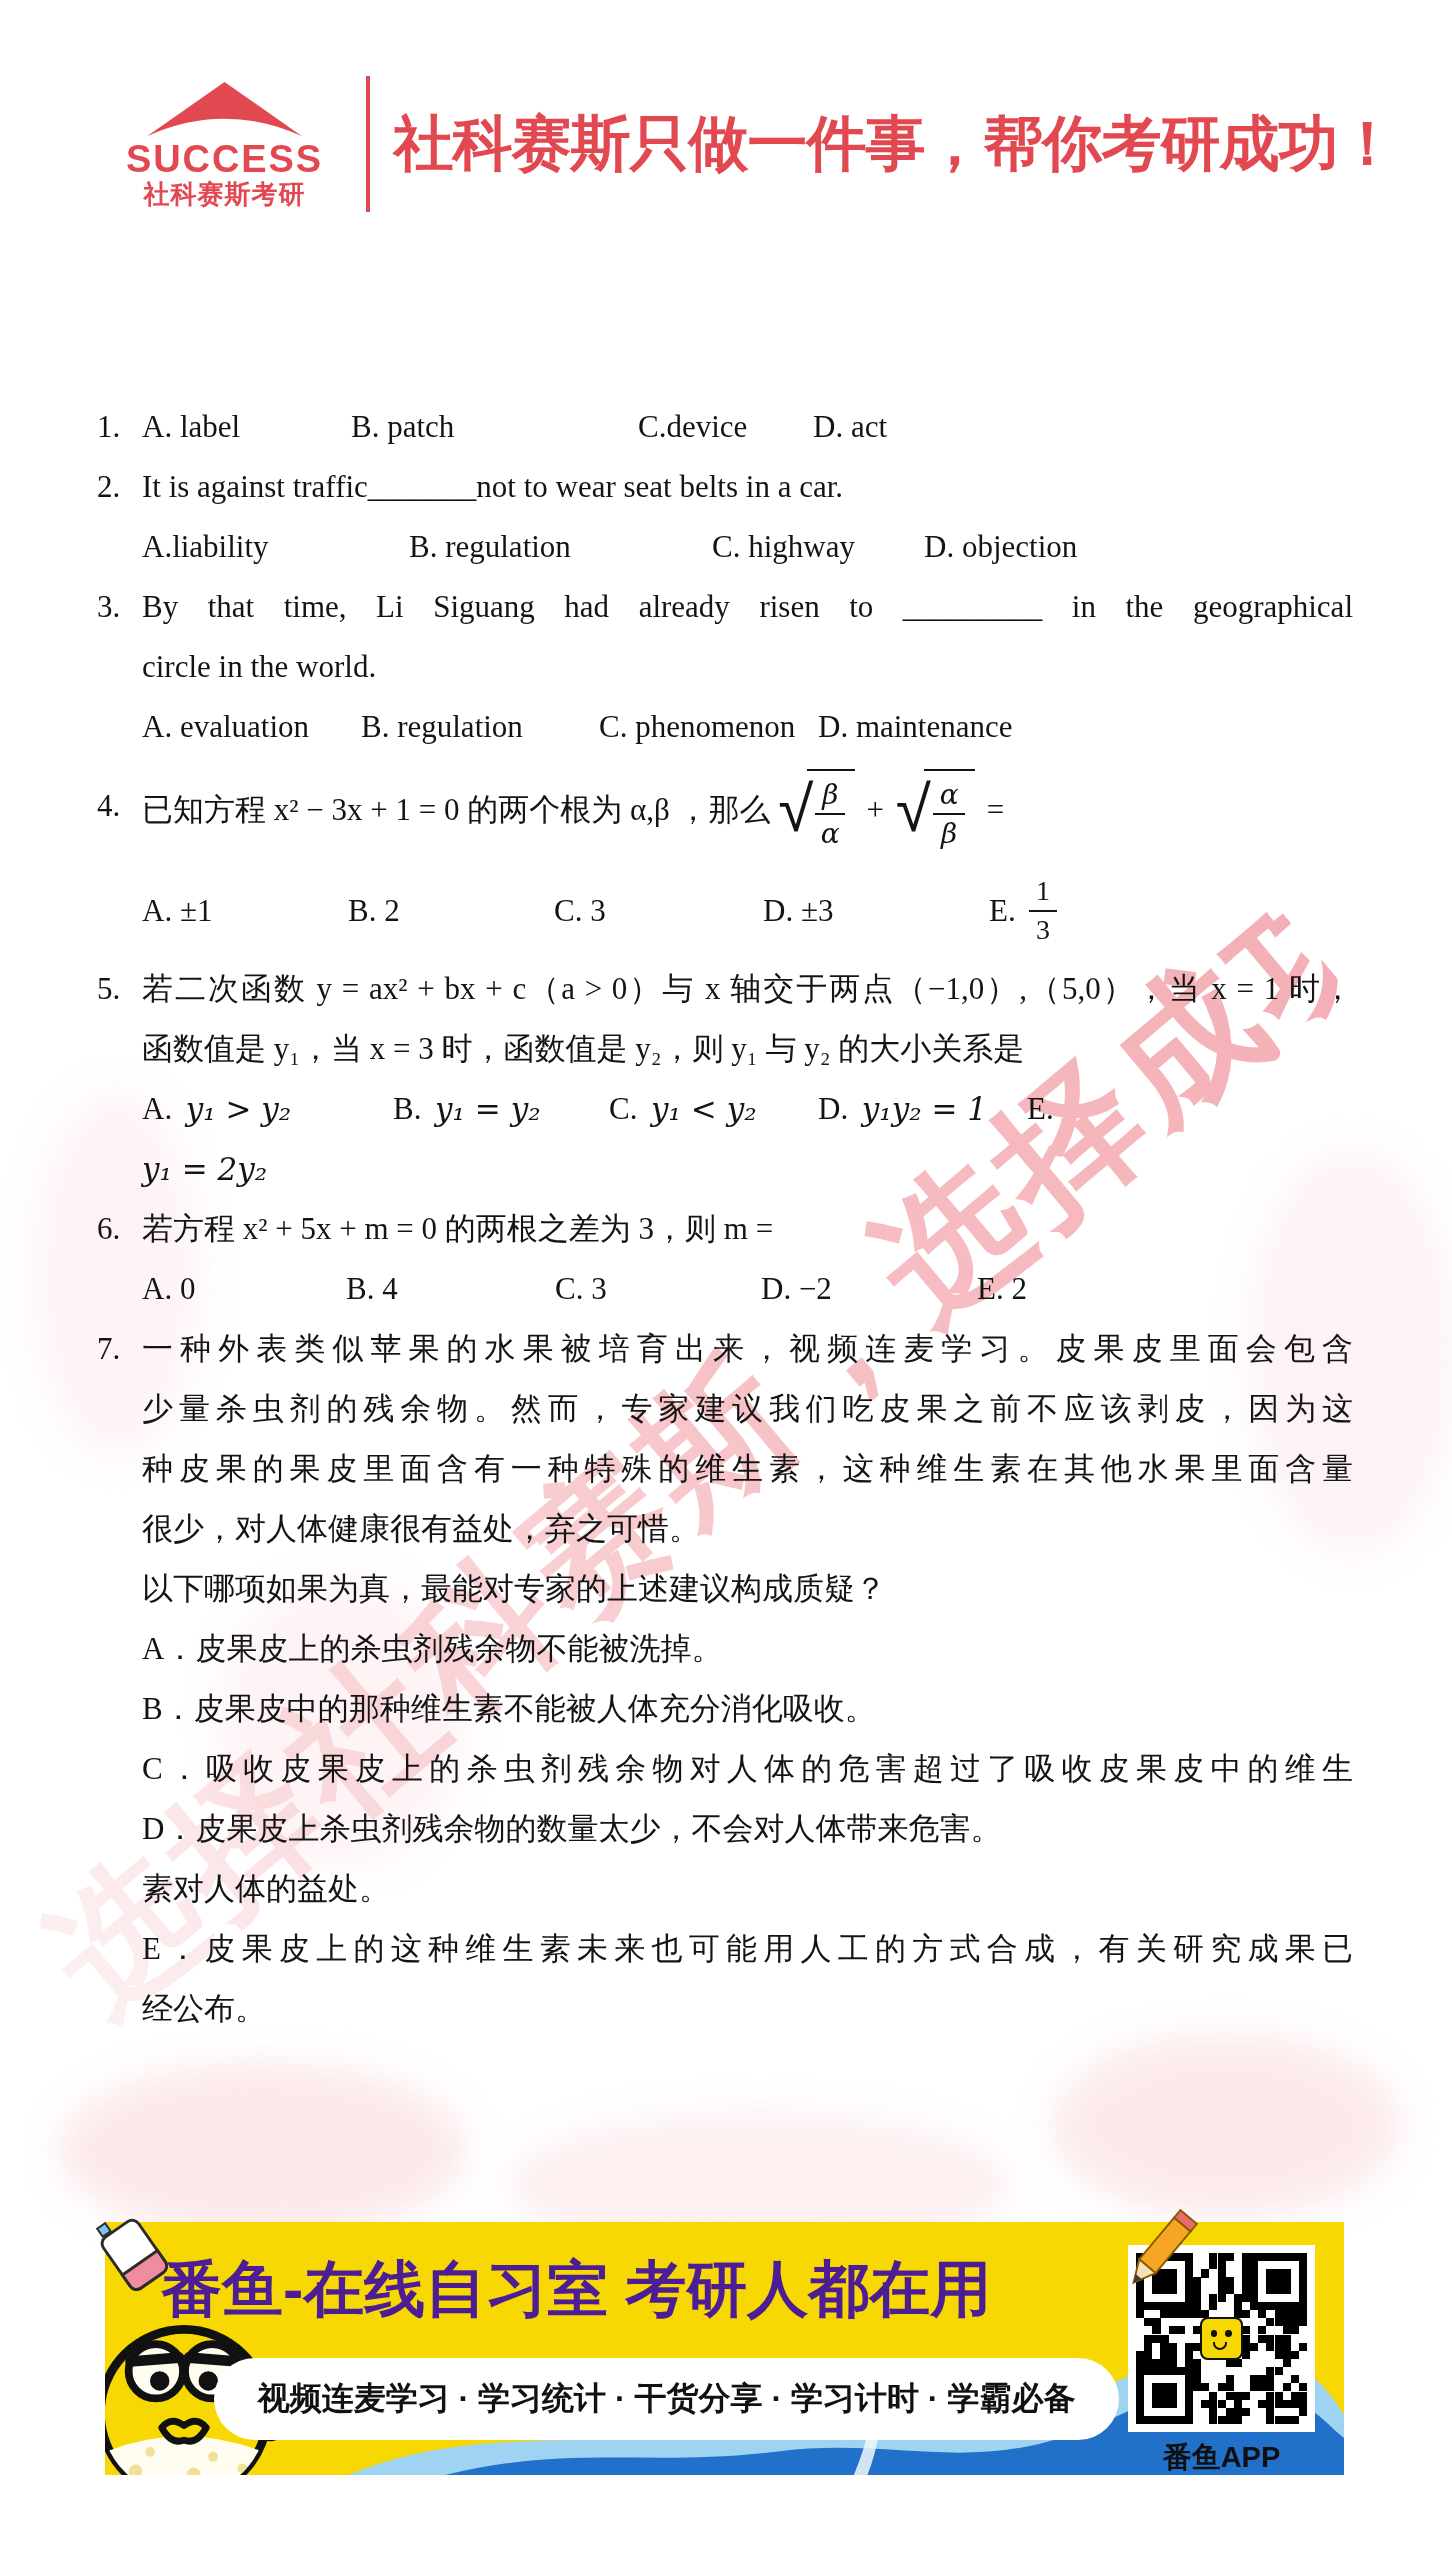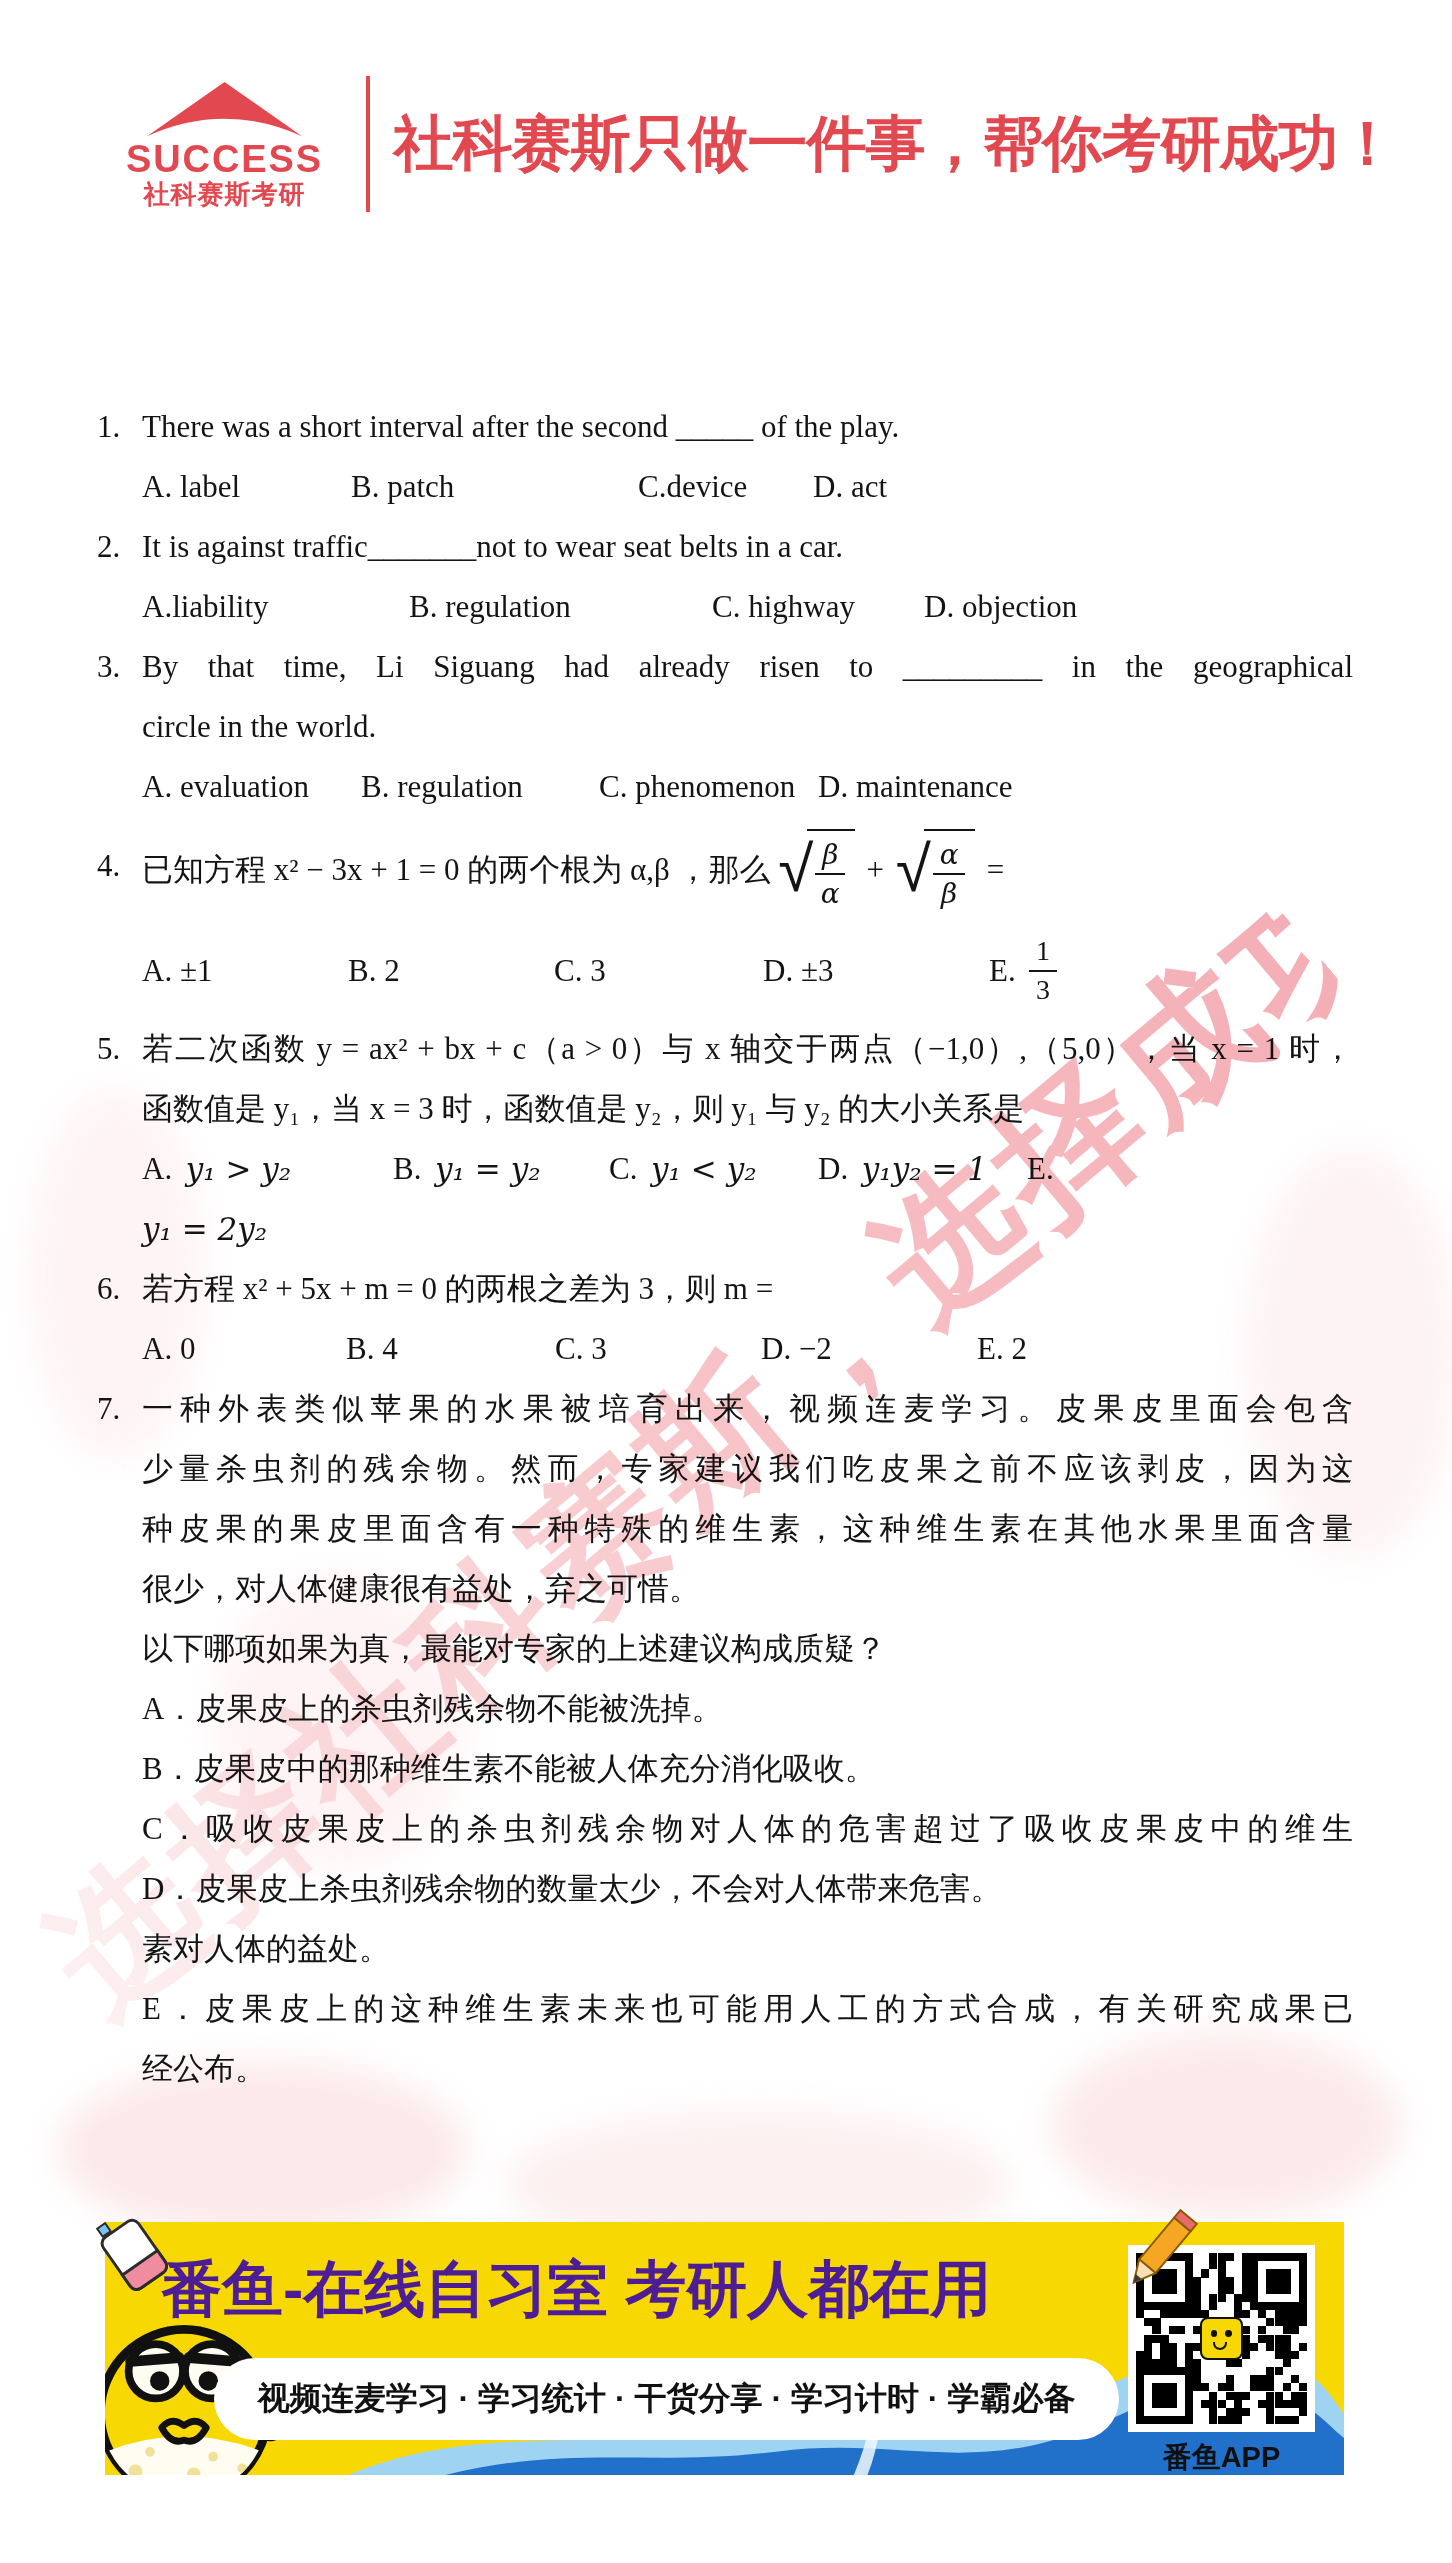--- a/index.html
+++ b/index.html
@@ -116,21 +116,20 @@
     </div>
     <div class="vline"></div>
     <div class="headline">社科赛斯只做一件事，帮你考研成功！</div>
   </header>
 
 
   <main id="questions">
       <div class="question">
         <div class="q-num">1.</div>
         <div class="q-body">
-          <div class="q-line">There was a short interval after the second _____ of the play.</div>
           <div class="opts">
             <span class="opt" style="min-width: 209px;">
               <span>A. label</span>
             </span>
             <span class="opt" style="min-width: 287px;">
               <span>B. patch</span>
             </span>
             <span class="opt" style="min-width: 175px;">
               <span>C.device</span>
             </span>

